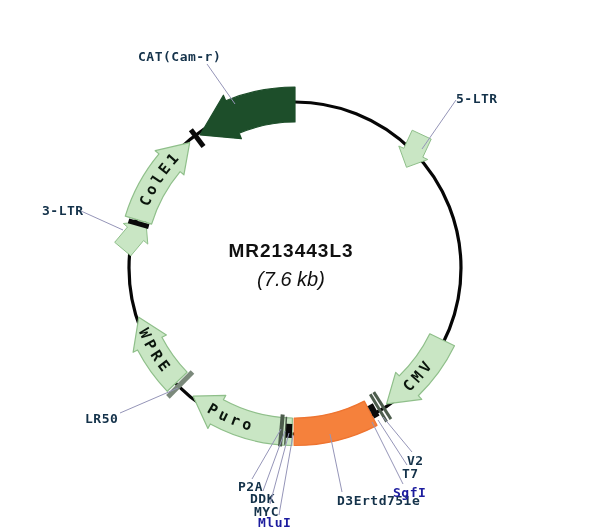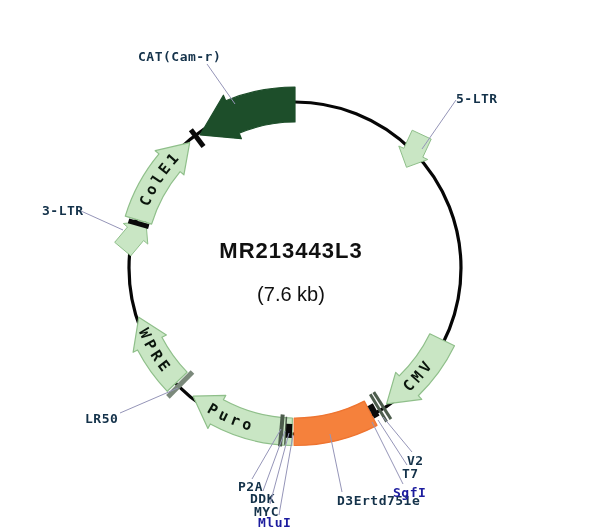--- a/index.html
+++ b/index.html
@@ -1,22 +1,22 @@
 <!DOCTYPE html>
 <html><head>
 <meta charset="utf-8">
 <style>
   html,body{margin:0;padding:0;background:#ffffff;}
   #stage{position:relative;width:600px;height:529px;background:#ffffff;overflow:hidden;
          font-family:"DejaVu Sans Mono","Liberation Mono",monospace;}
   #map-svg{position:absolute;left:0;top:0;}
   #center-block{position:absolute;left:141px;top:236px;width:300px;text-align:center;
                 font-family:"Liberation Sans","DejaVu Sans",sans-serif;}
-  #plasmid-title{font-size:22px;font-weight:bold;letter-spacing:1px;color:#101010;line-height:30px;}
-  #plasmid-size{font-size:20px;color:#101010;line-height:24px;margin-top:16px;}
+  #plasmid-title{font-size:19px;font-weight:bold;letter-spacing:1px;color:#101010;line-height:30px;}
+  #plasmid-size{font-size:20px;font-style:italic;color:#101010;line-height:24px;margin-top:1px;}
 </style>
 </head>
 <body>
 
 <div id="stage">
   <svg id="map-svg" width="600" height="529" viewBox="0 0 600 529">
       <circle cx="295" cy="268" r="166" fill="none" stroke="#060606" stroke-width="3.2"></circle>
       <path d="M 295.0 87.0 A 181 181 0 0 0 225.7 100.8 L 223.4 95.2 L 200.1 134.9 L 241.4 138.7 L 239.1 133.1 A 146 146 0 0 1 295.0 122.0 Z" fill="#1d4e2a" stroke="#1d4e2a" stroke-width="1.2" stroke-linejoin="round"></path>
       <path d="M 125.3 216.1 A 177.5 177.5 0 0 1 159.0 153.9 L 155.2 150.7 L 189.7 142.6 L 183.9 174.8 L 180.1 171.6 A 150 150 0 0 0 151.6 224.1 Z" fill="#c9e6c4" stroke="#8fbf8a" stroke-width="1.2" stroke-linejoin="round"></path>
       <path id="tp-1" d="M 138.4 220.1 A 163.75 163.75 0 0 1 189.7 142.6" fill="none"></path>

